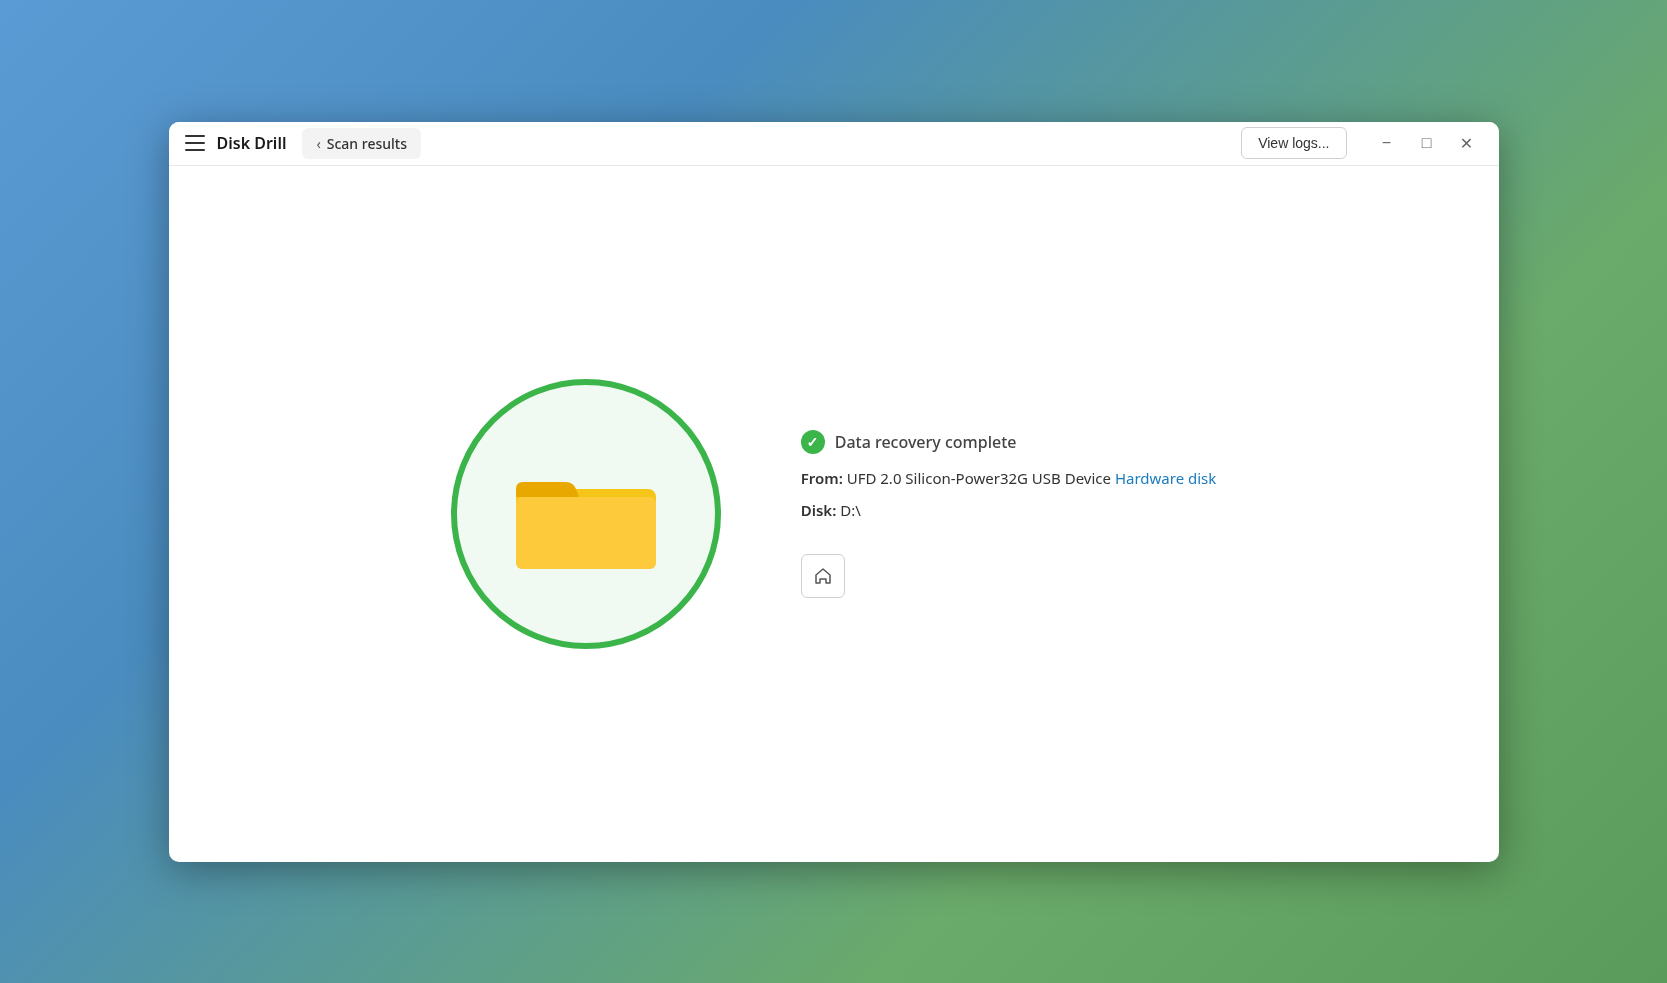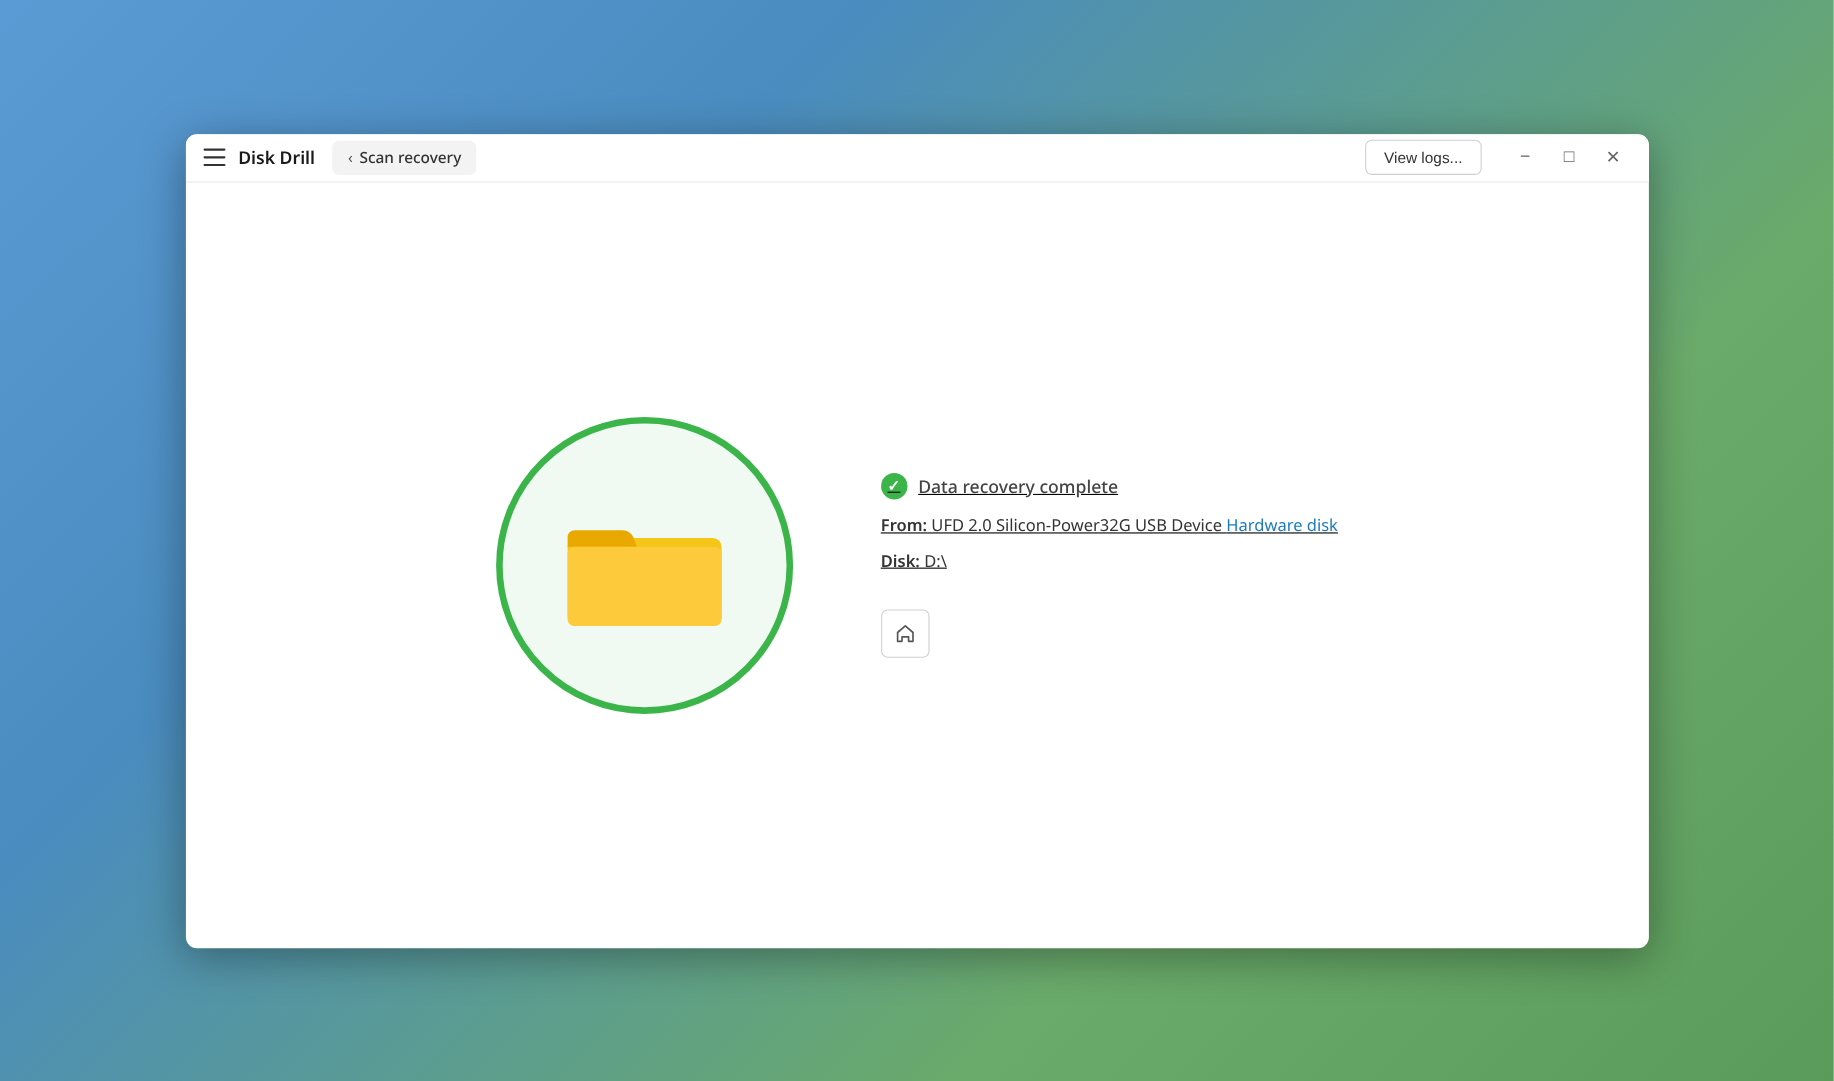--- a/index.html
+++ b/index.html
@@ -120,21 +120,20 @@
       display: flex;
       align-items: center;
       justify-content: center;
       padding: 40px;
     }
 
     .content-area {
       display: flex;
       align-items: center;
       gap: 80px;
-      text-decoration: underline;
     }
 
     .folder-circle {
       width: 270px;
       height: 270px;
       border-radius: 50%;
       background: #f0faf2;
       border: 6px solid #3bb54a;
       display: flex;
       align-items: center;
@@ -257,21 +256,21 @@
 
   <div class="titlebar">
     <div class="hamburger-icon">
       <span></span>
       <span></span>
       <span></span>
     </div>
     <span class="app-title">Disk Drill</span>
     <div class="back-nav">
       <span class="back-arrow">‹</span>
-      <span class="back-nav-label">Scan recovery</span>
+      <span class="back-nav-label">Scan results</span>
     </div>
     <div class="titlebar-spacer"></div>
     <button class="view-logs-btn">View logs...</button>
     <div class="window-controls">
       <button class="win-btn">−</button>
       <button class="win-btn">□</button>
       <button class="win-btn close-btn">✕</button>
     </div>
   </div>
 

